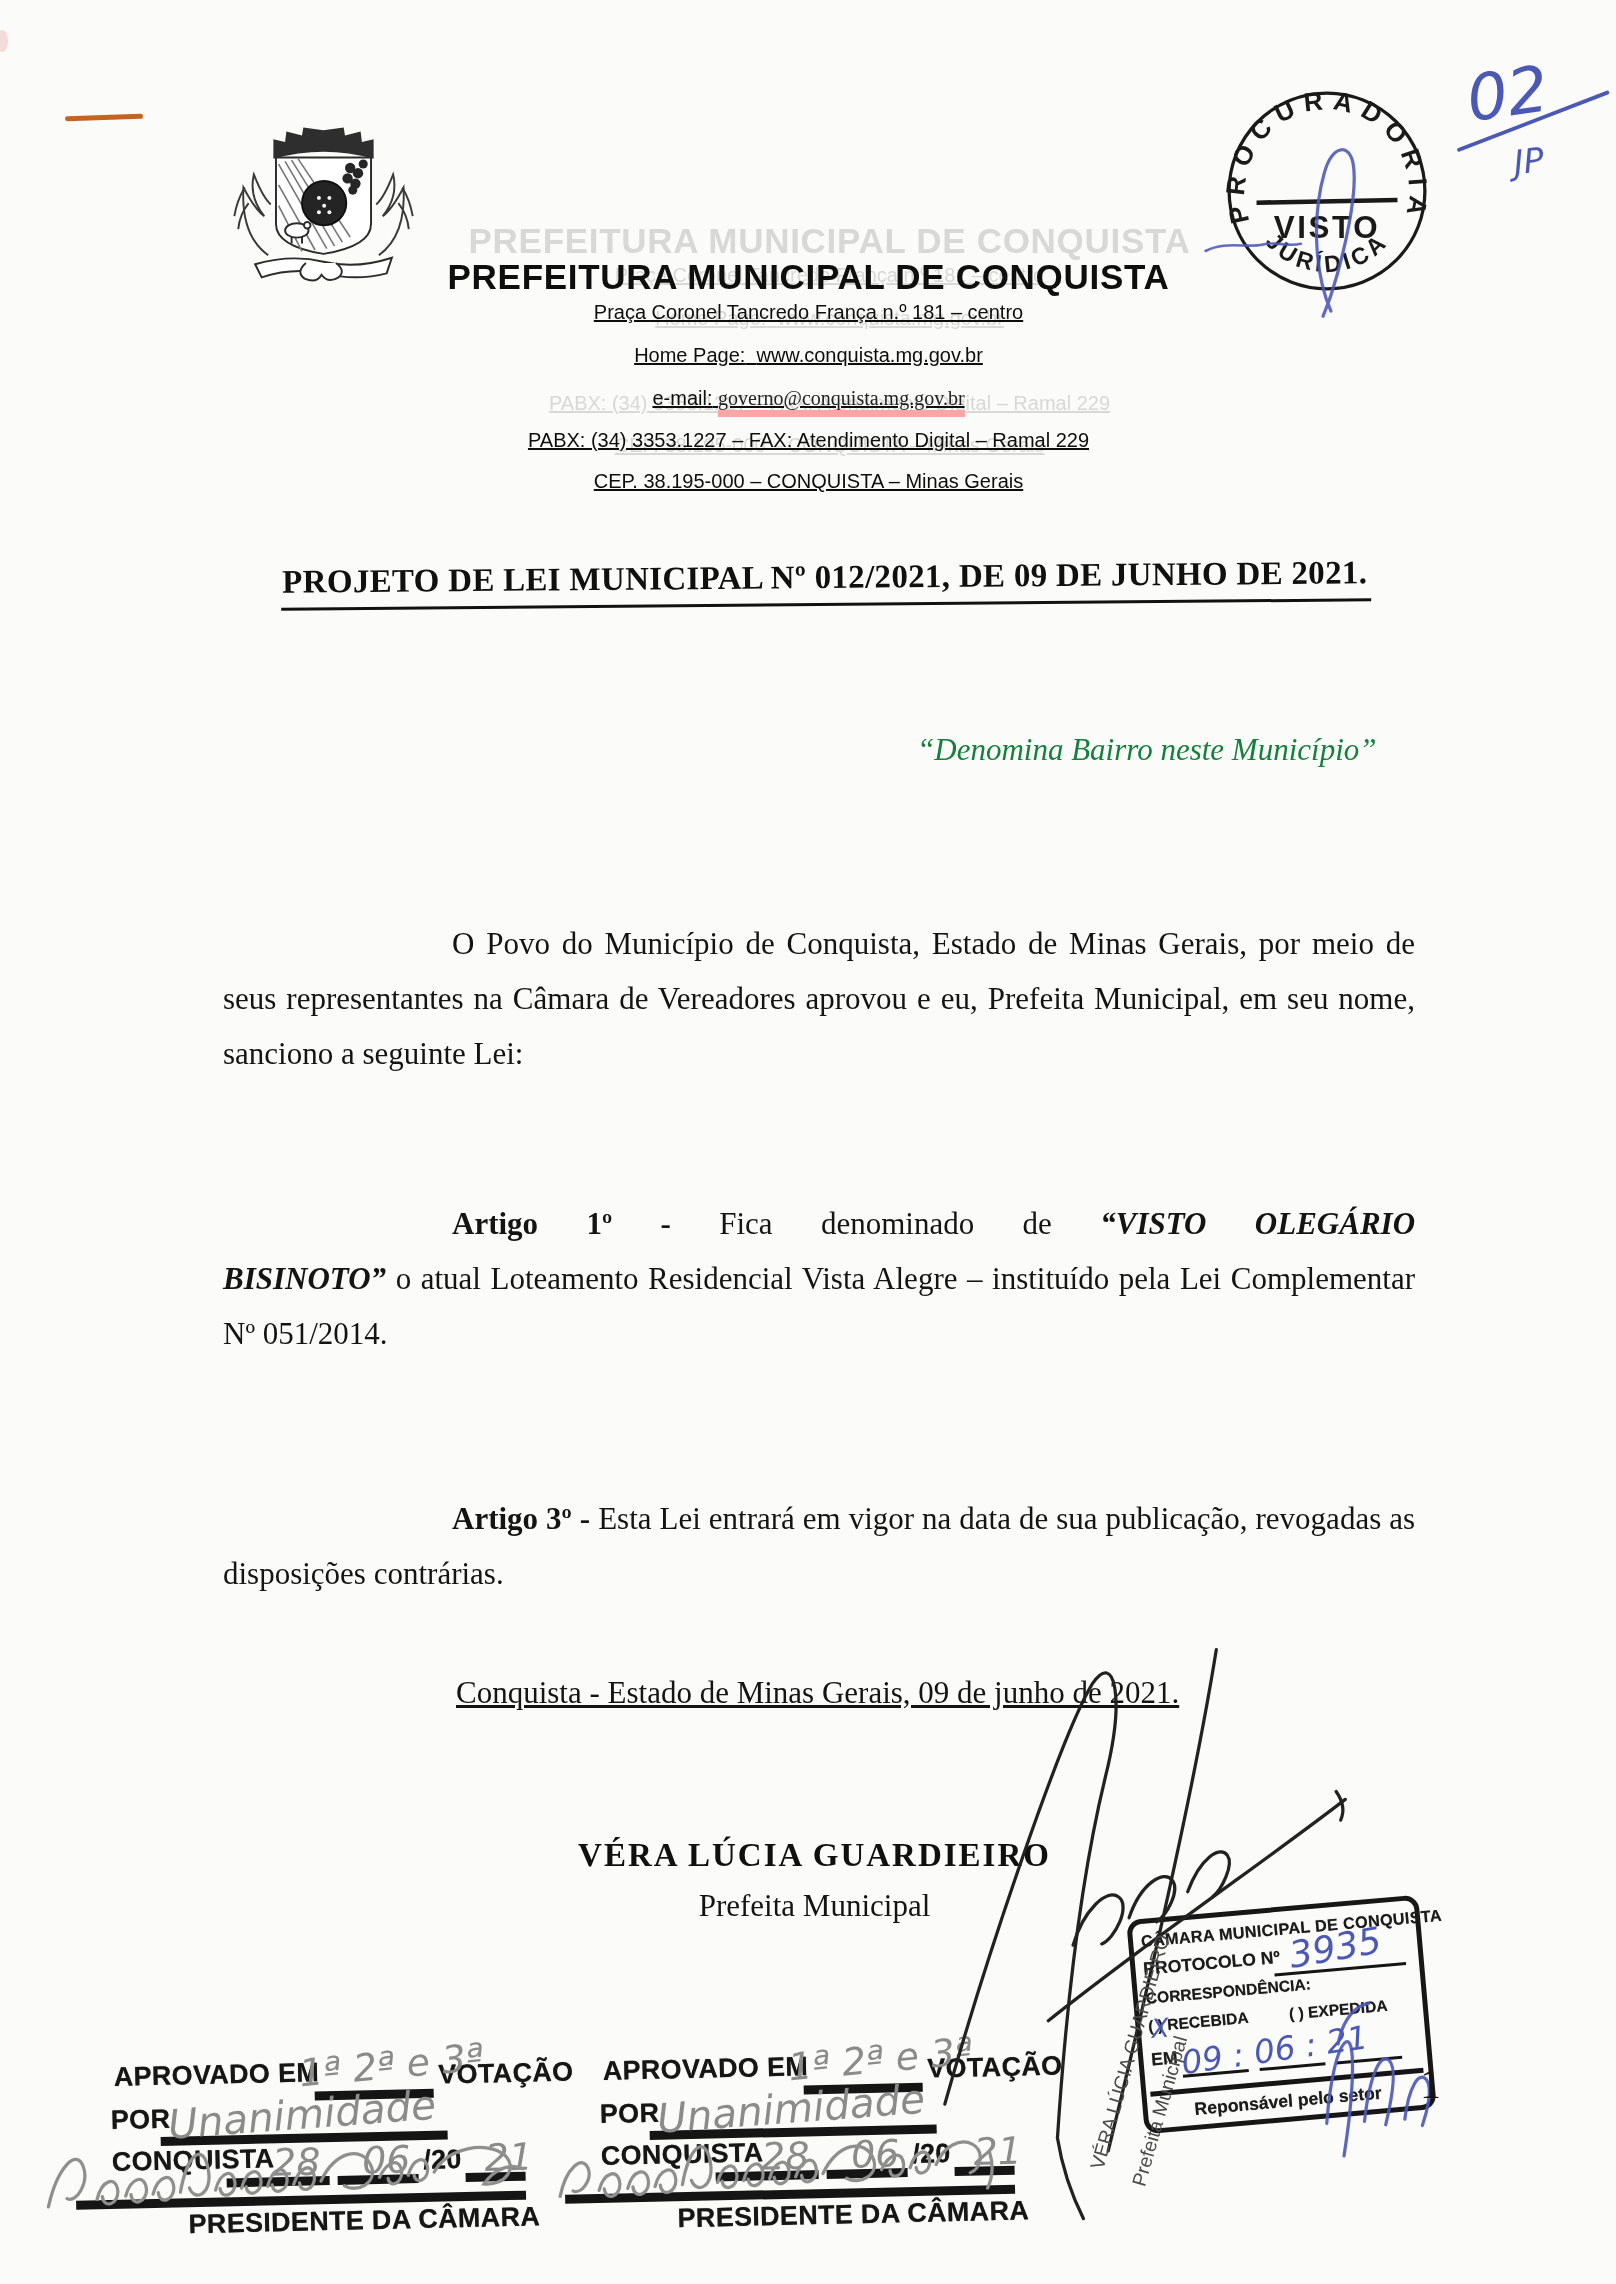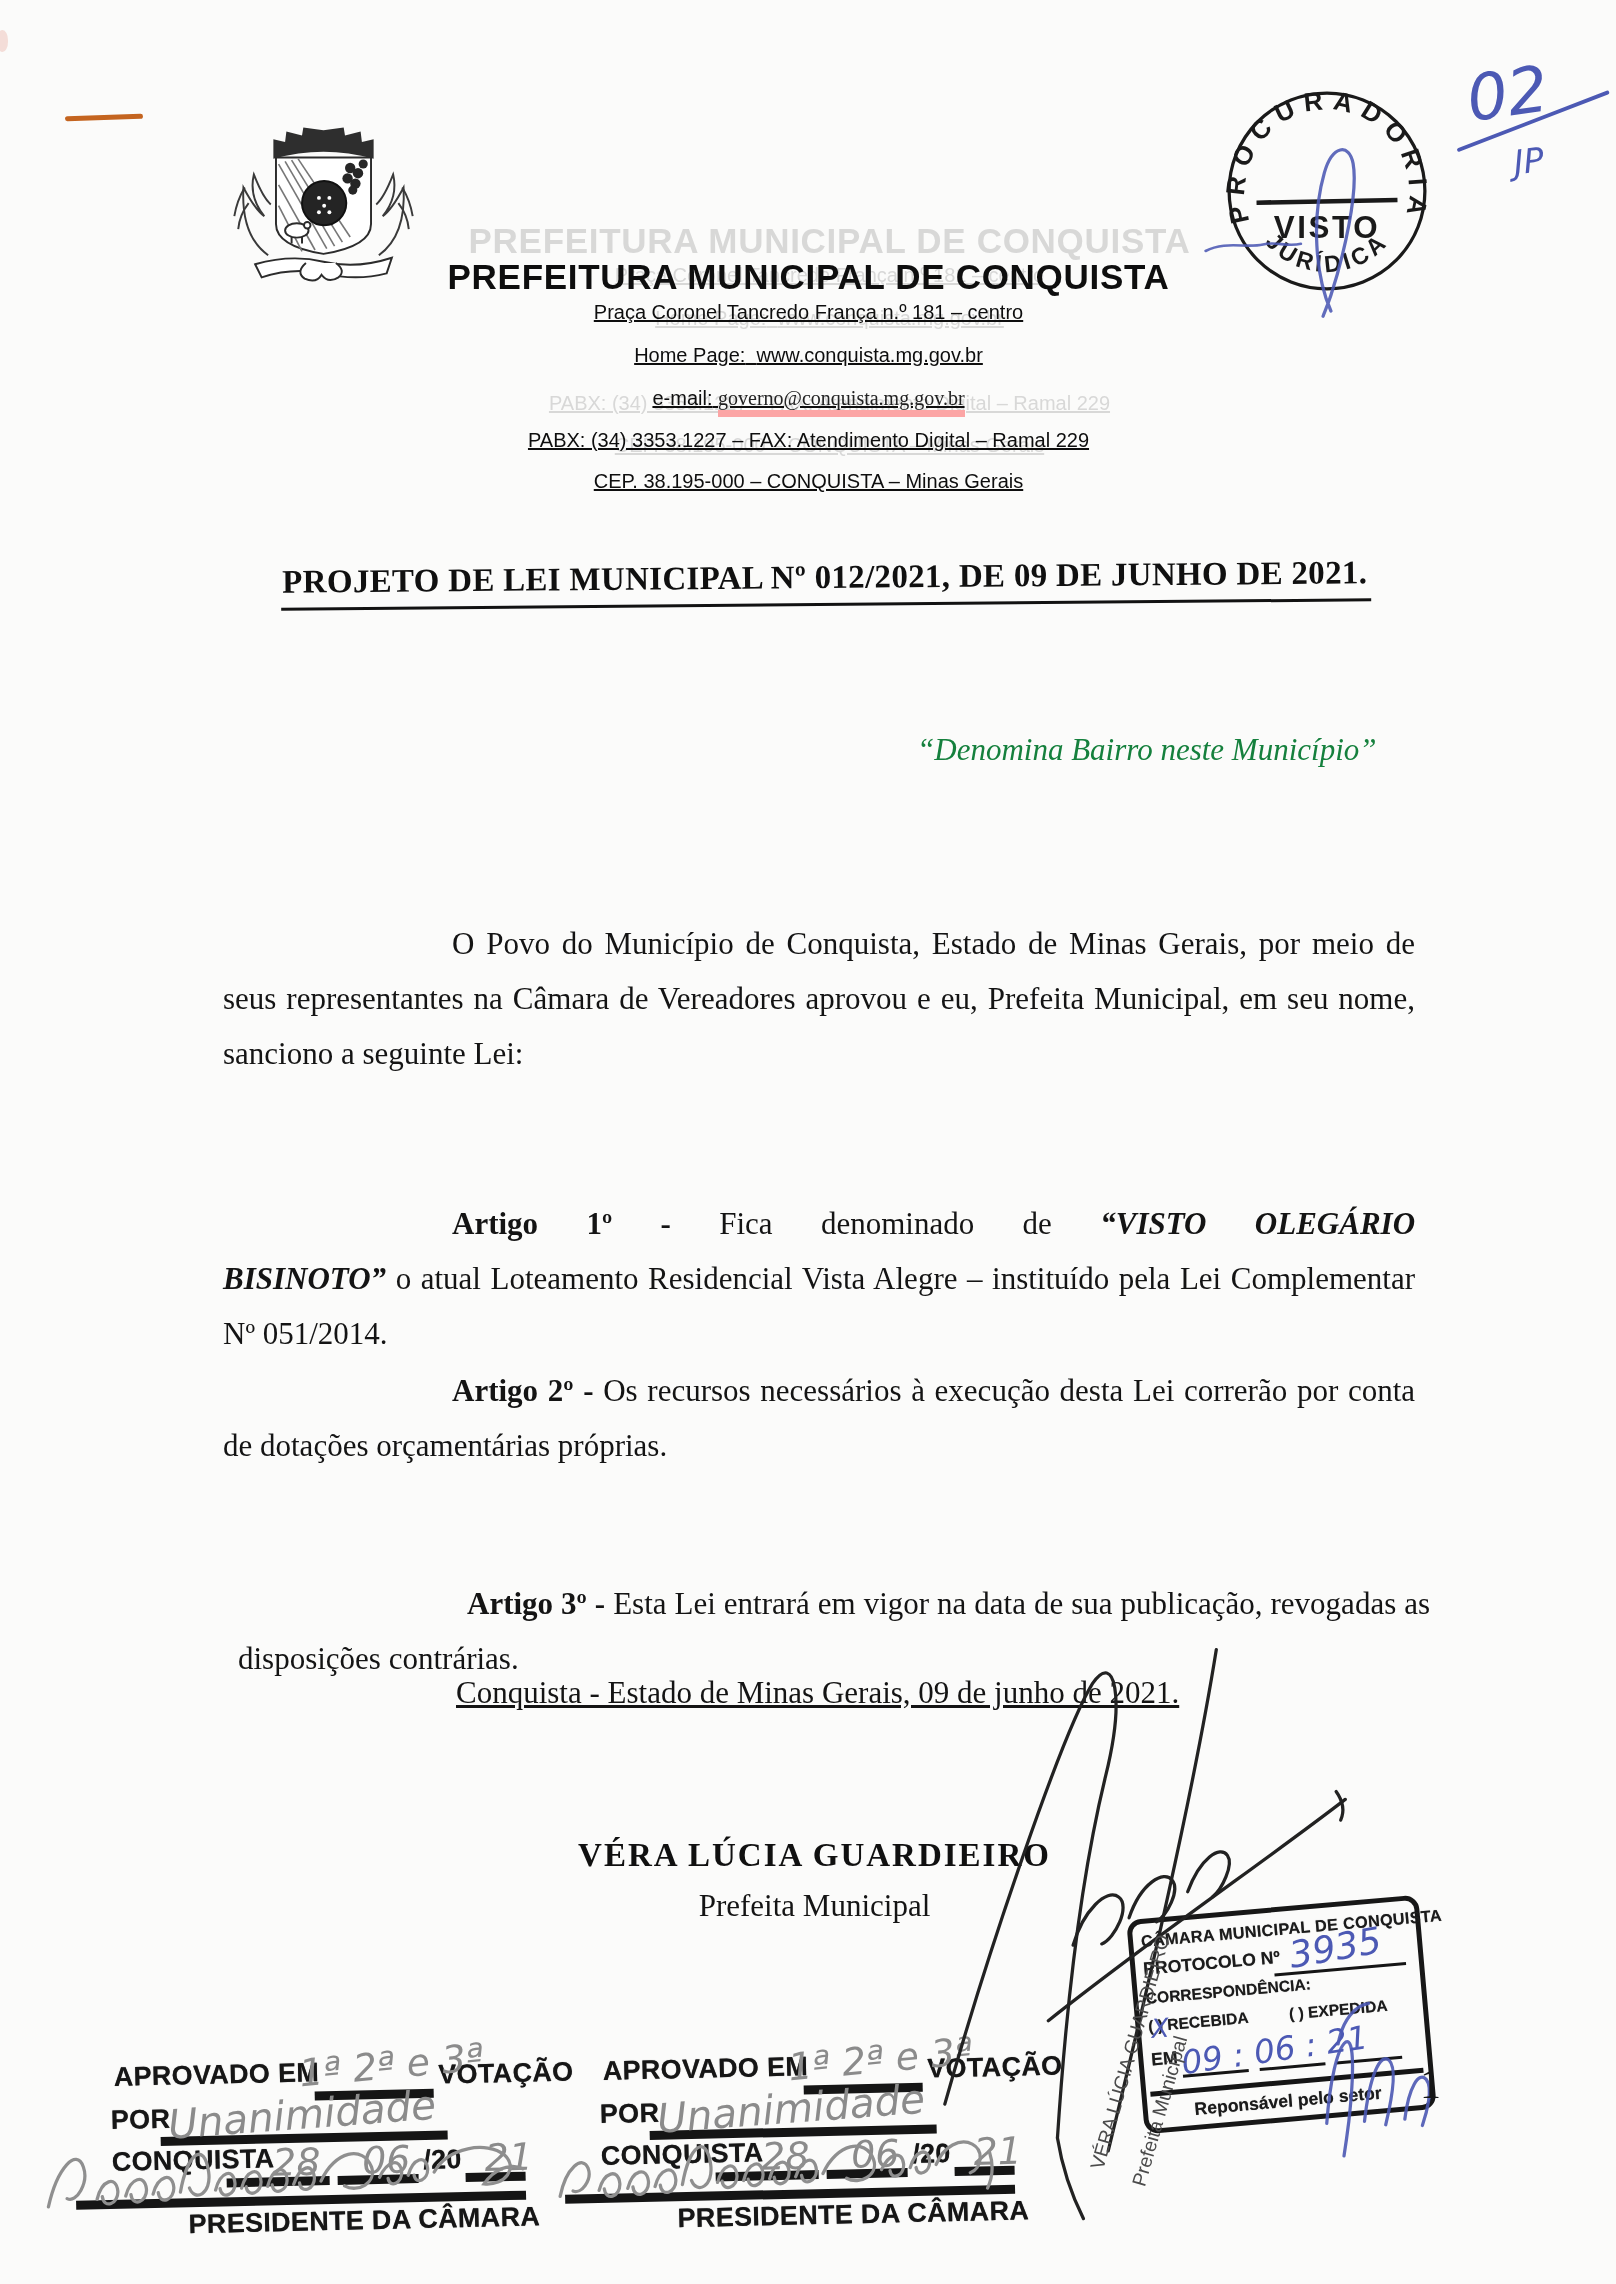--- a/index.html
+++ b/index.html
@@ -156,26 +156,22 @@
       <b>Artigo 1º -</b>
       <span>Fica denominado de</span>
       <b><i>“VISTO OLEGÁRIO</i></b>
     </div>
     <div>
       <b><i>BISINOTO”</i></b>
       <span>o atual Loteamento Residencial Vista Alegre – instituído pela Lei Complementar Nº 051/2014.</span>
     </div>
   </div>
 
-  <div class="bodytext" style="left:223px;top:1363px;width:1192px;text-indent:229px;">
-    <b>Artigo 2º -</b>
-    <span>Os recursos necessários à execução desta Lei correrão por conta de dotações orçamentárias próprias.</span>
-  </div>
-
-  <div class="bodytext" style="left:223px;top:1576px;width:1192px;text-indent:229px;margin-left:15px;">
+
+  <div class="bodytext" style="left:223px;top:1491px;width:1192px;text-indent:229px;">
     <b>Artigo 3º -</b>
     <span>Esta Lei entrará em vigor na data de sua publicação, revogadas as disposições contrárias.</span>
   </div>
 
   <div class="bodytext nowrap" style="left:456px;top:1665px;">Conquista - Estado de Minas Gerais, 09 de junho de 2021.</div>
 
   <div class="sig-name">VÉRA LÚCIA GUARDIEIRO</div>
   <div class="sig-role">Prefeita Municipal</div>
 
   <div class="protocol">

